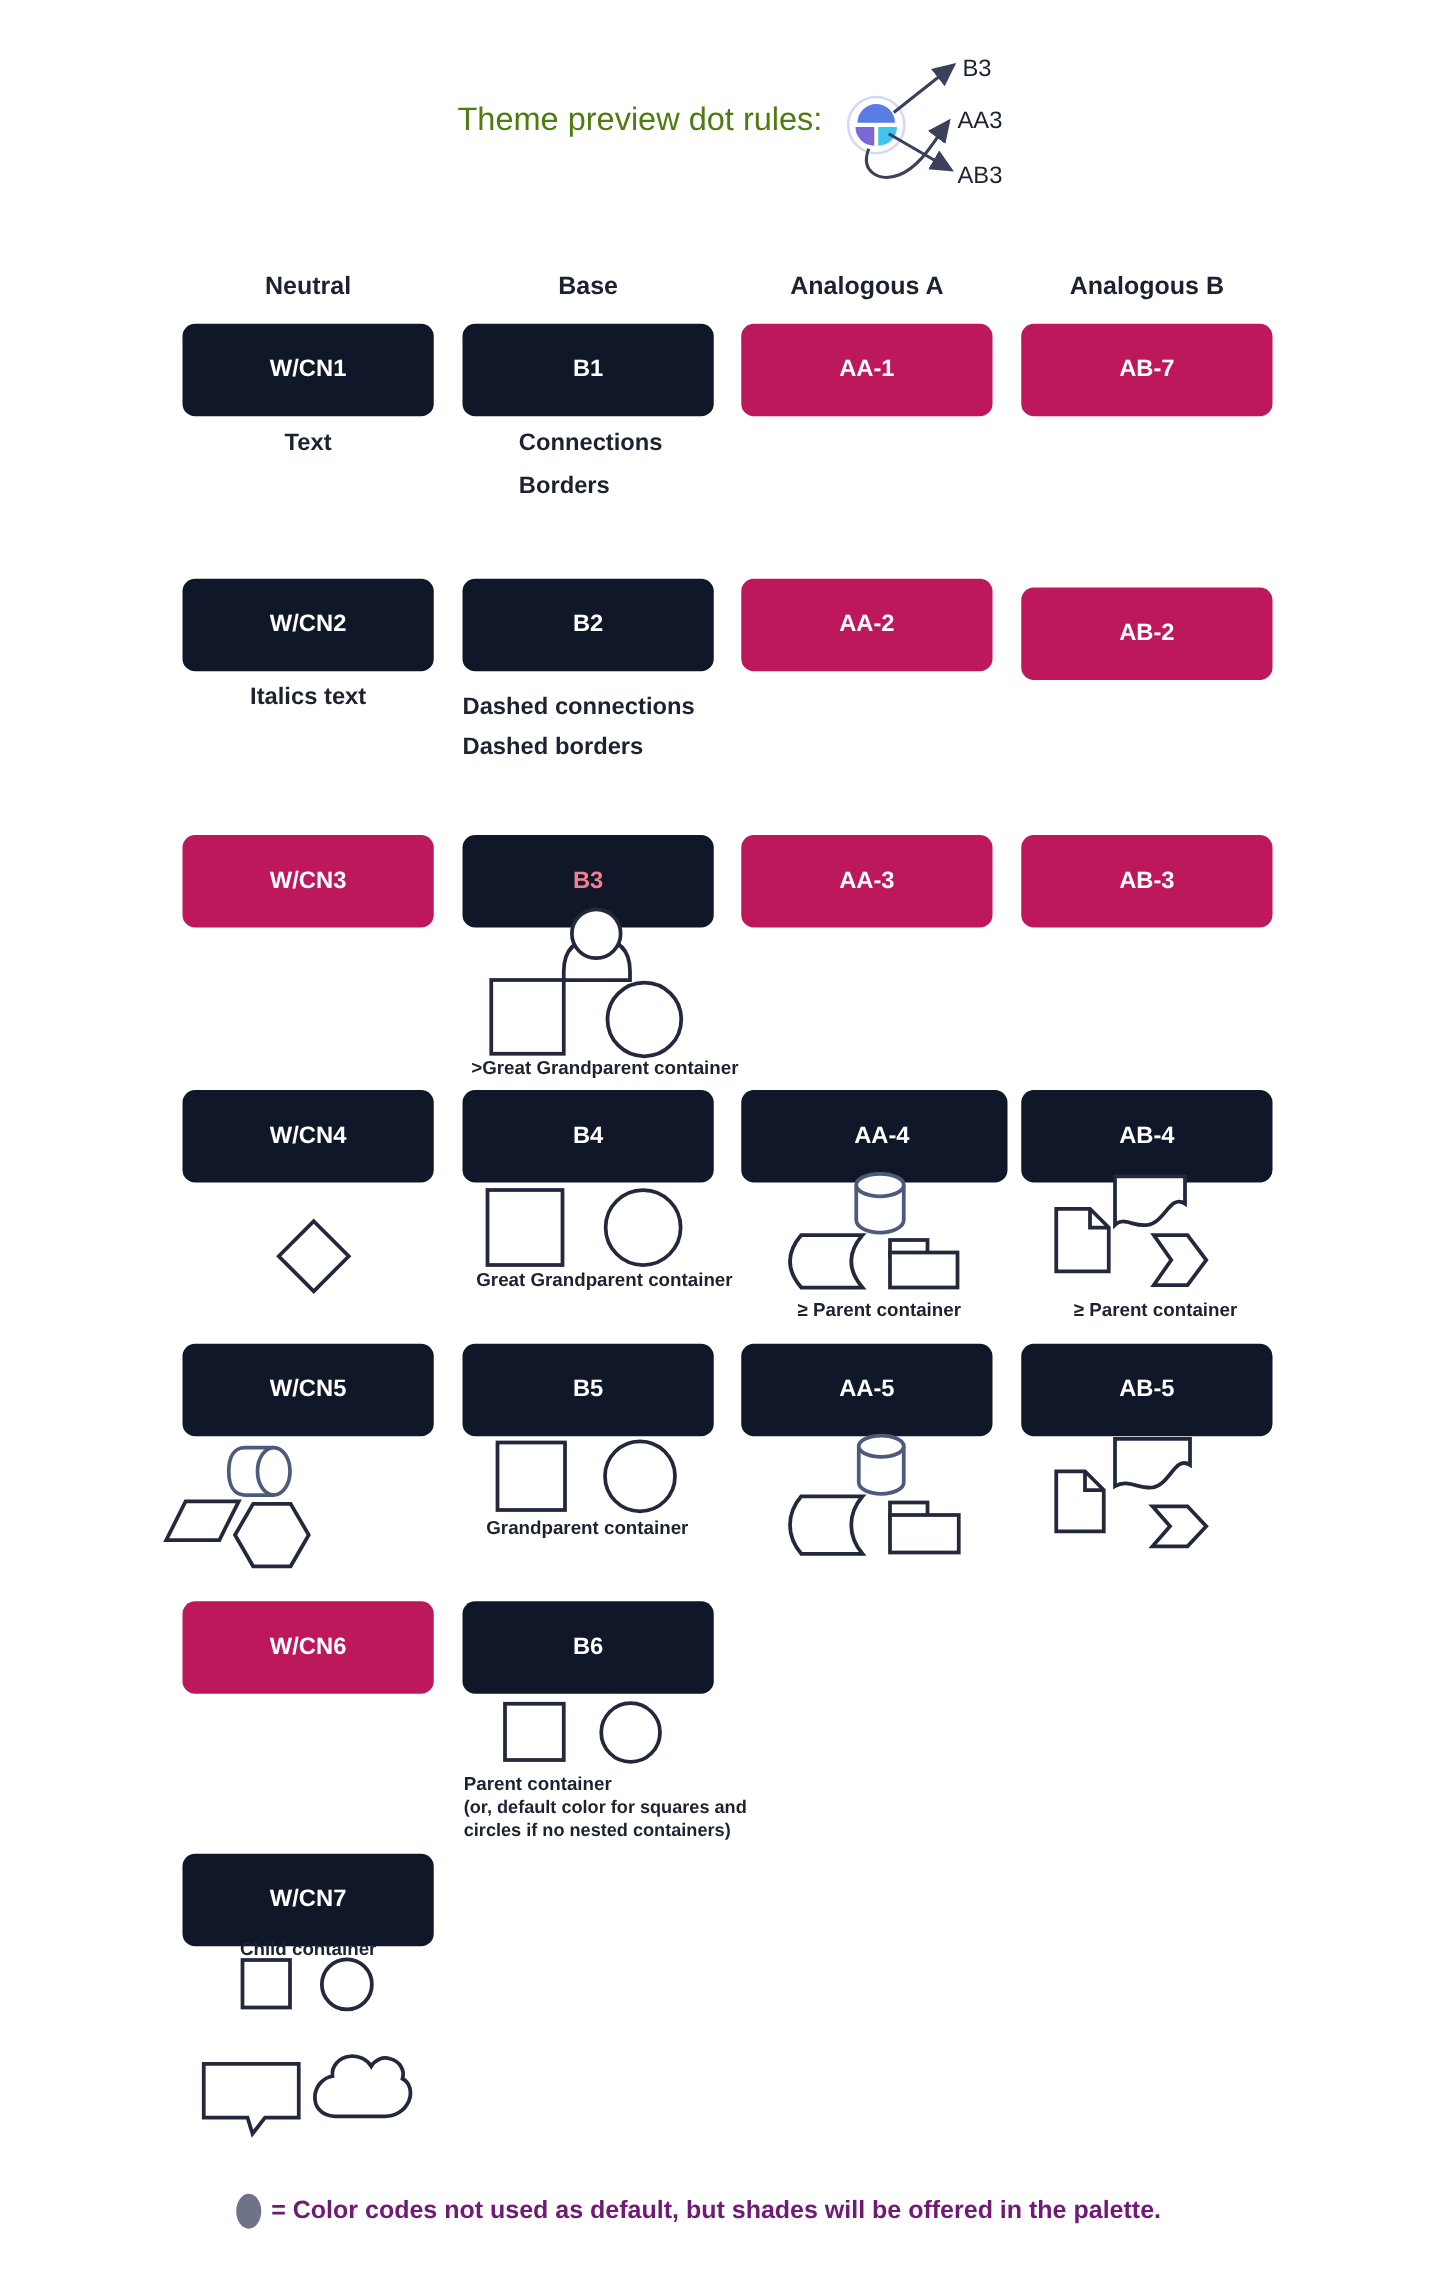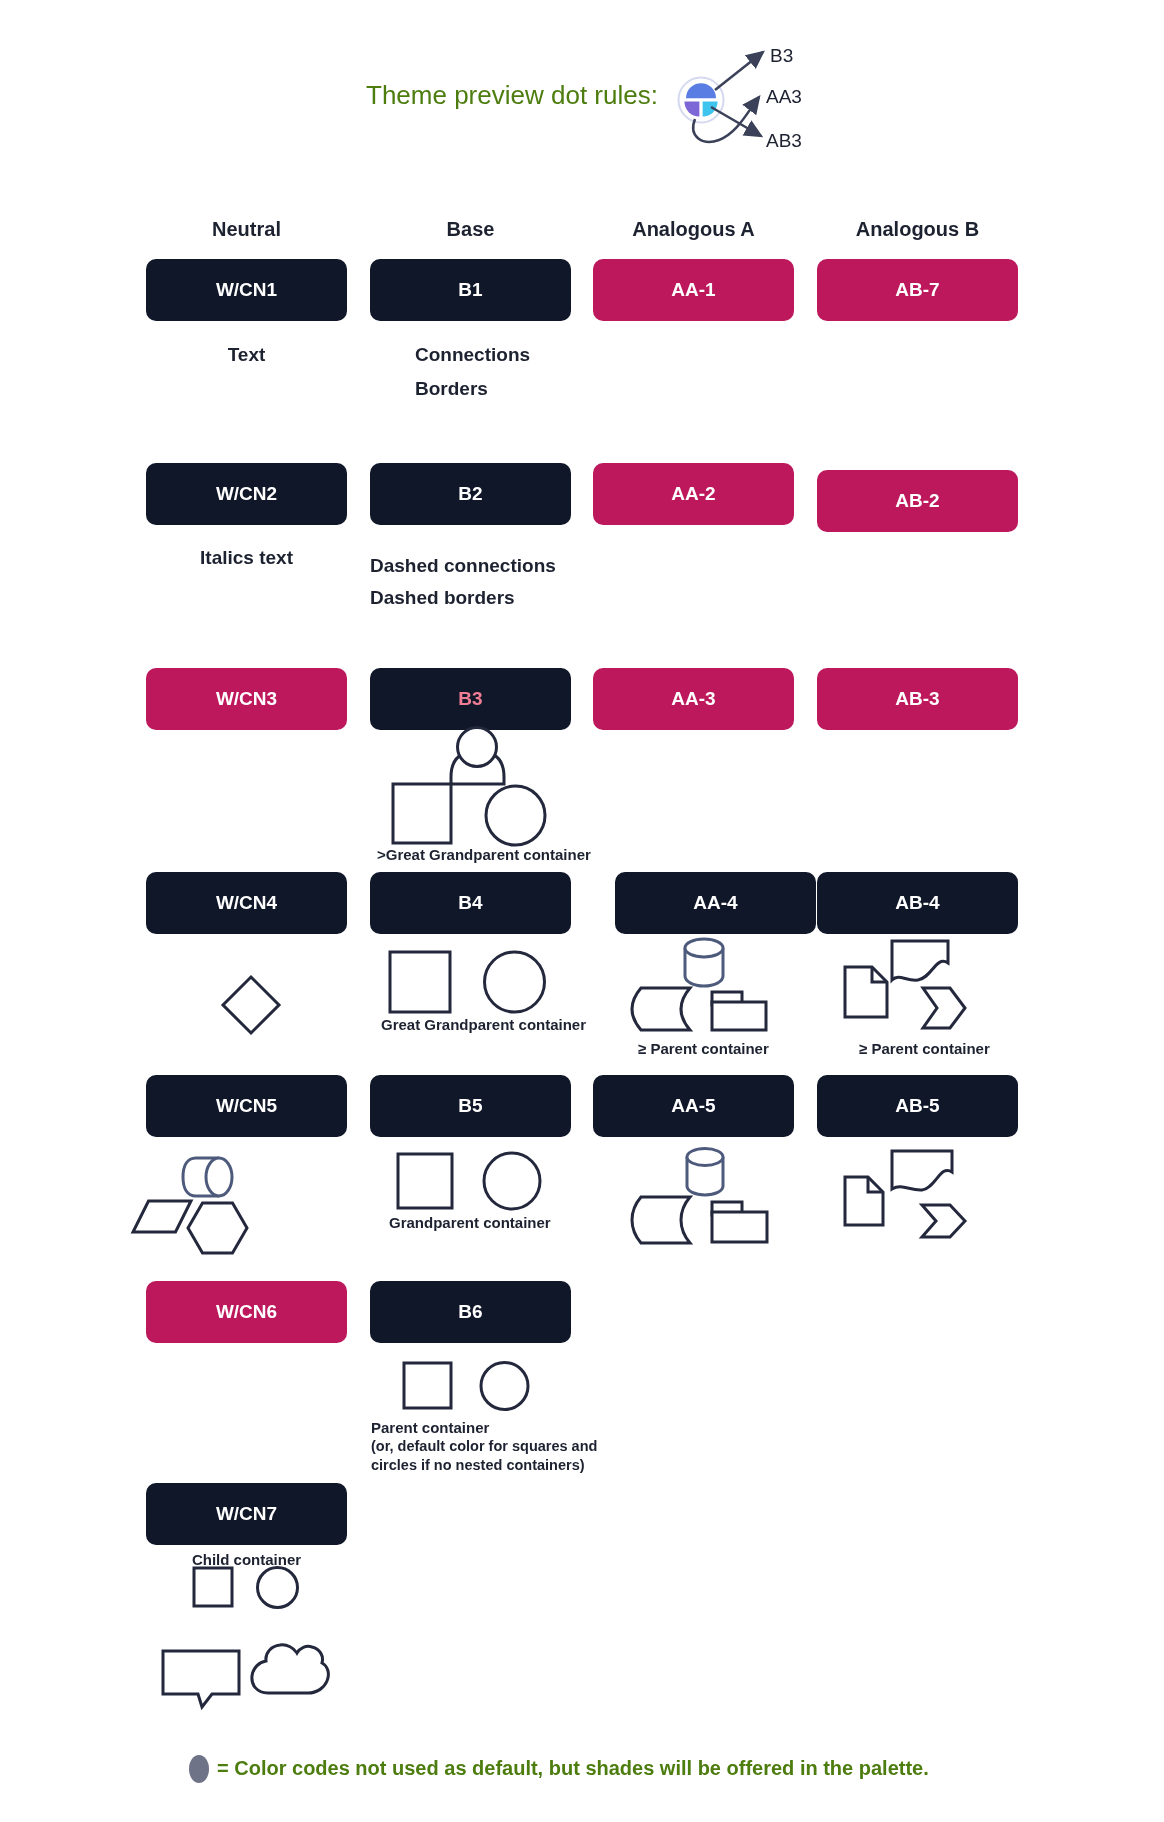--- a/index.html
+++ b/index.html
@@ -1,30 +1,30 @@
 <!DOCTYPE html>
 <html><head>
 <meta charset="utf-8">
 <style>
   html,body{margin:0;padding:0;background:#ffffff;}
   #canvas{position:relative;width:1164px;height:1822px;background:#ffffff;overflow:hidden;
           font-family:"Liberation Sans",sans-serif;}
   .title{position:absolute;left:366px;top:80px;font-size:26px;font-weight:500;color:#4d7c0f;}
   .dlabel{position:absolute;font-size:19px;font-weight:400;color:#1d2231;}
   .hdr{position:absolute;width:201px;text-align:center;font-size:20px;font-weight:700;color:#1d2231;}
-  .sw{position:absolute;width:201px;height:62px;border-radius:10px;display:flex;align-items:center;
+  .sw{position:absolute;width:201px;height:74px;border-radius:10px;display:flex;align-items:center;
       justify-content:center;font-size:19px;font-weight:700;color:#ffffff;z-index:1;}
   .sw.dark{background:#101728;}
   .sw.gray{background:#be185d;}
   .sw.pink{color:#f27e96;}
   .cap{position:absolute;font-size:19px;font-weight:600;color:#1d2231;z-index:2;}
   .cap.ctr{width:201px;text-align:center;}
   .cap-s{position:absolute;font-size:15px;font-weight:700;color:#1d2231;z-index:2;}
   .cap-s.ctr{width:201px;text-align:center;}
-  .legend-text{position:absolute;left:217px;top:1757px;font-size:20px;font-weight:700;color:#4d7c0f;z-index:2;}
+  .legend-text{position:absolute;left:217px;top:1757px;font-size:20px;font-weight:700;color:#701a75;z-index:2;}
   #shapes{position:absolute;left:0;top:0;z-index:3;pointer-events:none;}
 </style>
 </head>
 <body>
 
 <div id="canvas">
 
   <span class="title">Theme preview dot rules:</span>
   <span class="dlabel" style="left:770px;top:45px;">B3</span>
   <span class="dlabel" style="left:766px;top:86px;">AA3</span>
@@ -80,21 +80,21 @@
       <span>AB-3</span>
     </div>
   <span class="cap-s" style="left:377px;top:846px;">&gt;Great Grandparent container</span>
 
   <div class="sw dark" style="left:146px;top:872px;">
       <span>W/CN4</span>
     </div>
   <div class="sw dark" style="left:370px;top:872px;">
       <span>B4</span>
     </div>
-  <div class="sw dark" style="left:615px;top:872px;">
+  <div class="sw dark" style="left:593px;top:872px;padding-left:12px;">
       <span>AA-4</span>
     </div>
   <div class="sw dark" style="left:817px;top:872px;">
       <span>AB-4</span>
     </div>
   <span class="cap-s" style="left:381px;top:1016px;">Great Grandparent container</span>
   <span class="cap-s" style="left:638px;top:1040px;">≥ Parent container</span>
   <span class="cap-s" style="left:859px;top:1040px;">≥ Parent container</span>
 
   <div class="sw dark" style="left:146px;top:1075px;">

